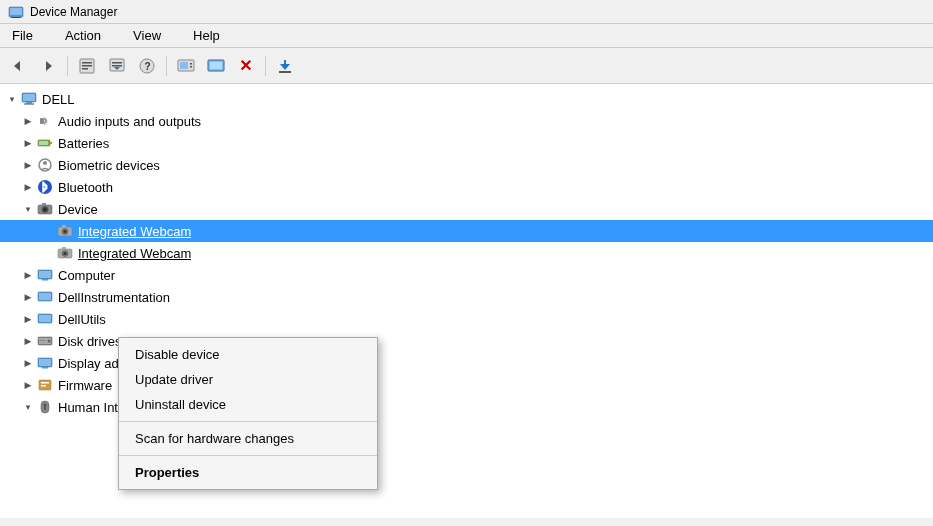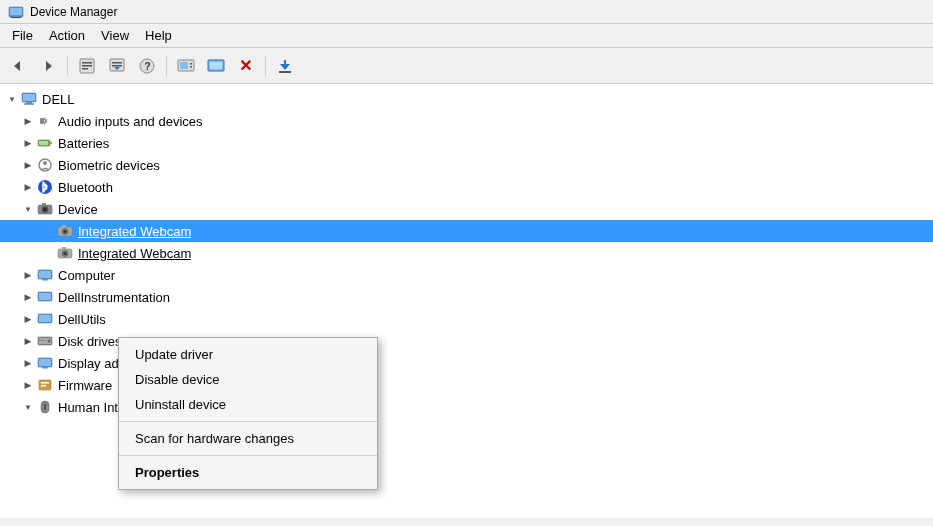--- a/index.html
+++ b/index.html
@@ -32,20 +32,21 @@
     }
 
     
     .menu-bar {
       background: #f0f0f0;
       height: 24px;
       display: flex;
       align-items: center;
       padding: 0 4px;
       border-bottom: 1px solid #ccc;
+      gap: 16px;
     }
     .menu-item {
       padding: 2px 8px;
       cursor: pointer;
       font-size: 13px;
     }
 
     
     .toolbar {
       background: #f0f0f0;
@@ -269,21 +270,21 @@
 
     <div class="tree-item indent-1">
       <span class="expand-btn">▶</span>
       <span class="item-icon">
         <svg width="16" height="16" viewBox="0 0 16 16">
           <rect x="3" y="5" width="4" height="6" rx="1" fill="#888"></rect>
           <path d="M7 6 Q11 8 7 10" stroke="#888" stroke-width="1.5" fill="none"></path>
           <path d="M7 4 Q13 8 7 12" stroke="#aaa" stroke-width="1" fill="none"></path>
         </svg>
       </span>
-      <span class="item-label">Audio inputs and devices</span>
+      <span class="item-label">Audio inputs and outputs</span>
     </div>
 
     <div class="tree-item indent-1">
       <span class="expand-btn">▶</span>
       <span class="item-icon">
         <svg width="16" height="16" viewBox="0 0 16 16">
           <rect x="1" y="5" width="12" height="6" rx="1" fill="#88aa44" stroke="#446622" stroke-width="0.5"></rect>
           <rect x="13" y="7" width="2" height="2" fill="#88aa44"></rect>
           <rect x="2" y="6" width="9" height="4" fill="#aaddaa"></rect>
         </svg>
@@ -432,22 +433,22 @@
           <circle cx="8" cy="6" r="1.5" fill="#555"></circle>
           <rect x="7" y="7" width="2" height="4" rx="1" fill="#555"></rect>
         </svg>
       </span>
       <span class="item-label">Human Interface Devices</span>
     </div>
 
   </div>
 
   <div class="context-menu">
+    <div class="context-menu-item">Disable device</div>
     <div class="context-menu-item">Update driver</div>
-    <div class="context-menu-item">Disable device</div>
     <div class="context-menu-item">Uninstall device</div>
     <div class="context-menu-separator"></div>
     <div class="context-menu-item">Scan for hardware changes</div>
     <div class="context-menu-separator"></div>
     <div class="context-menu-item bold">Properties</div>
   </div>
 
 </div>
 
 </body></html>

